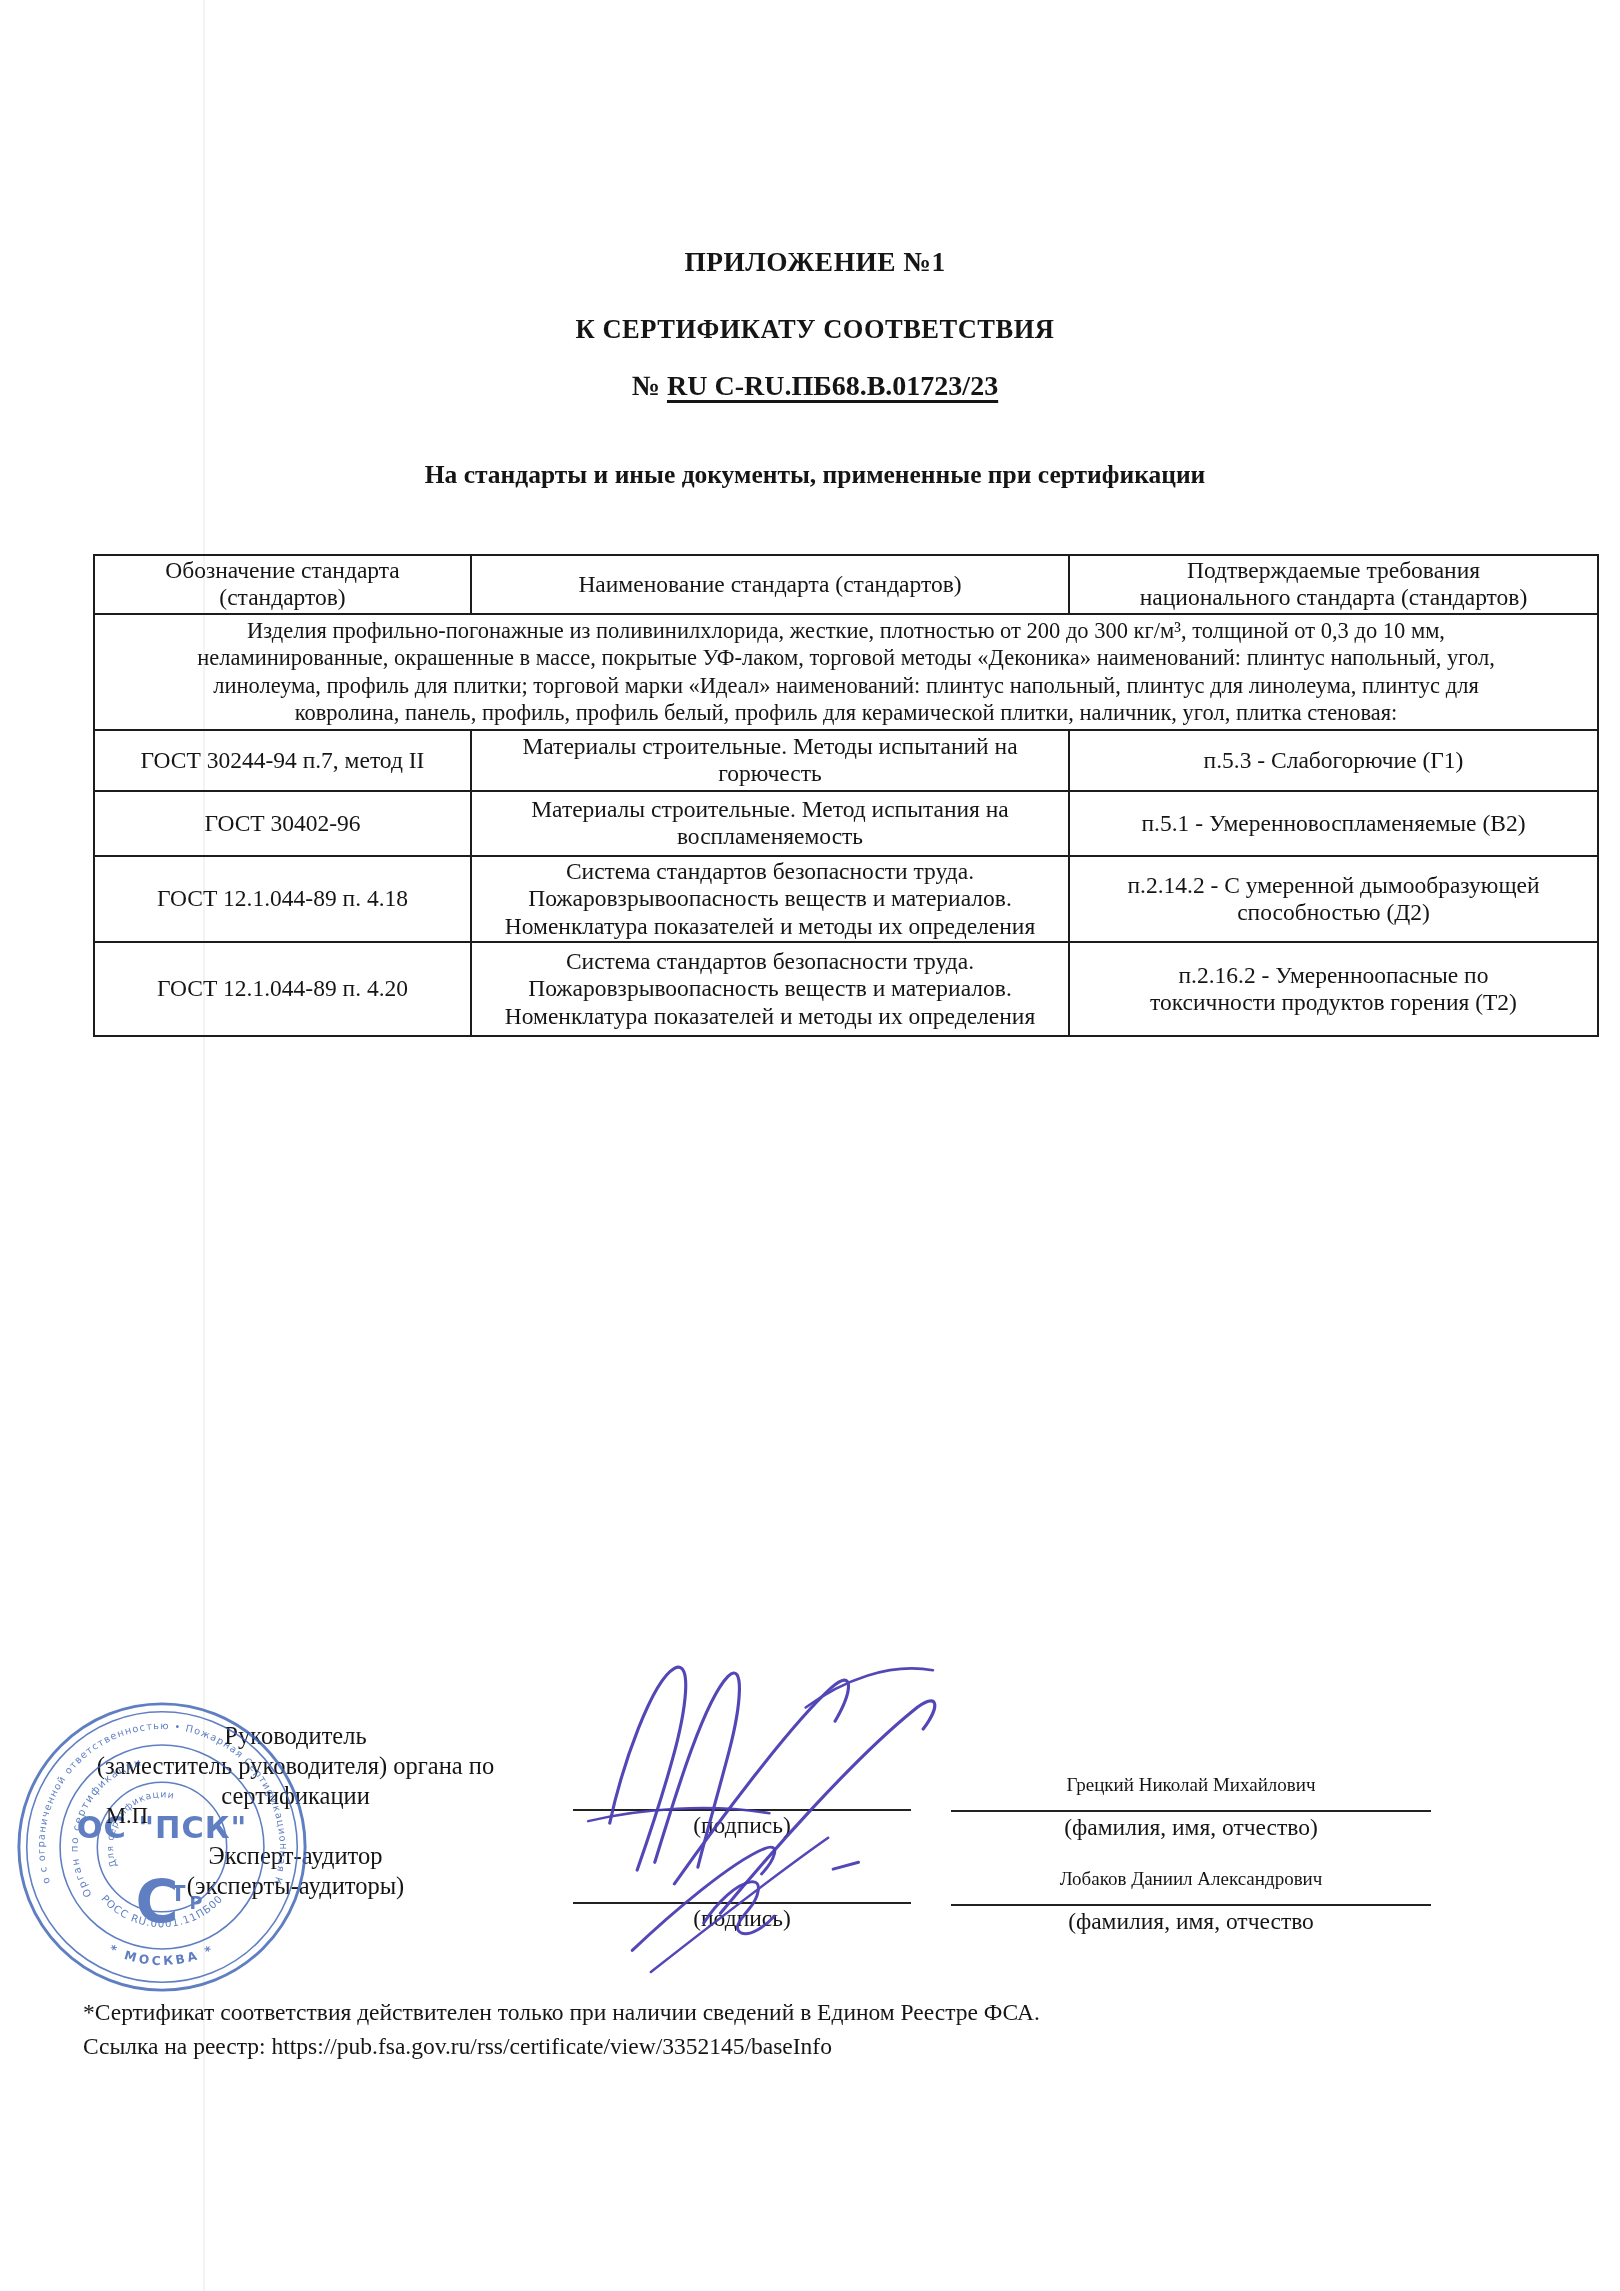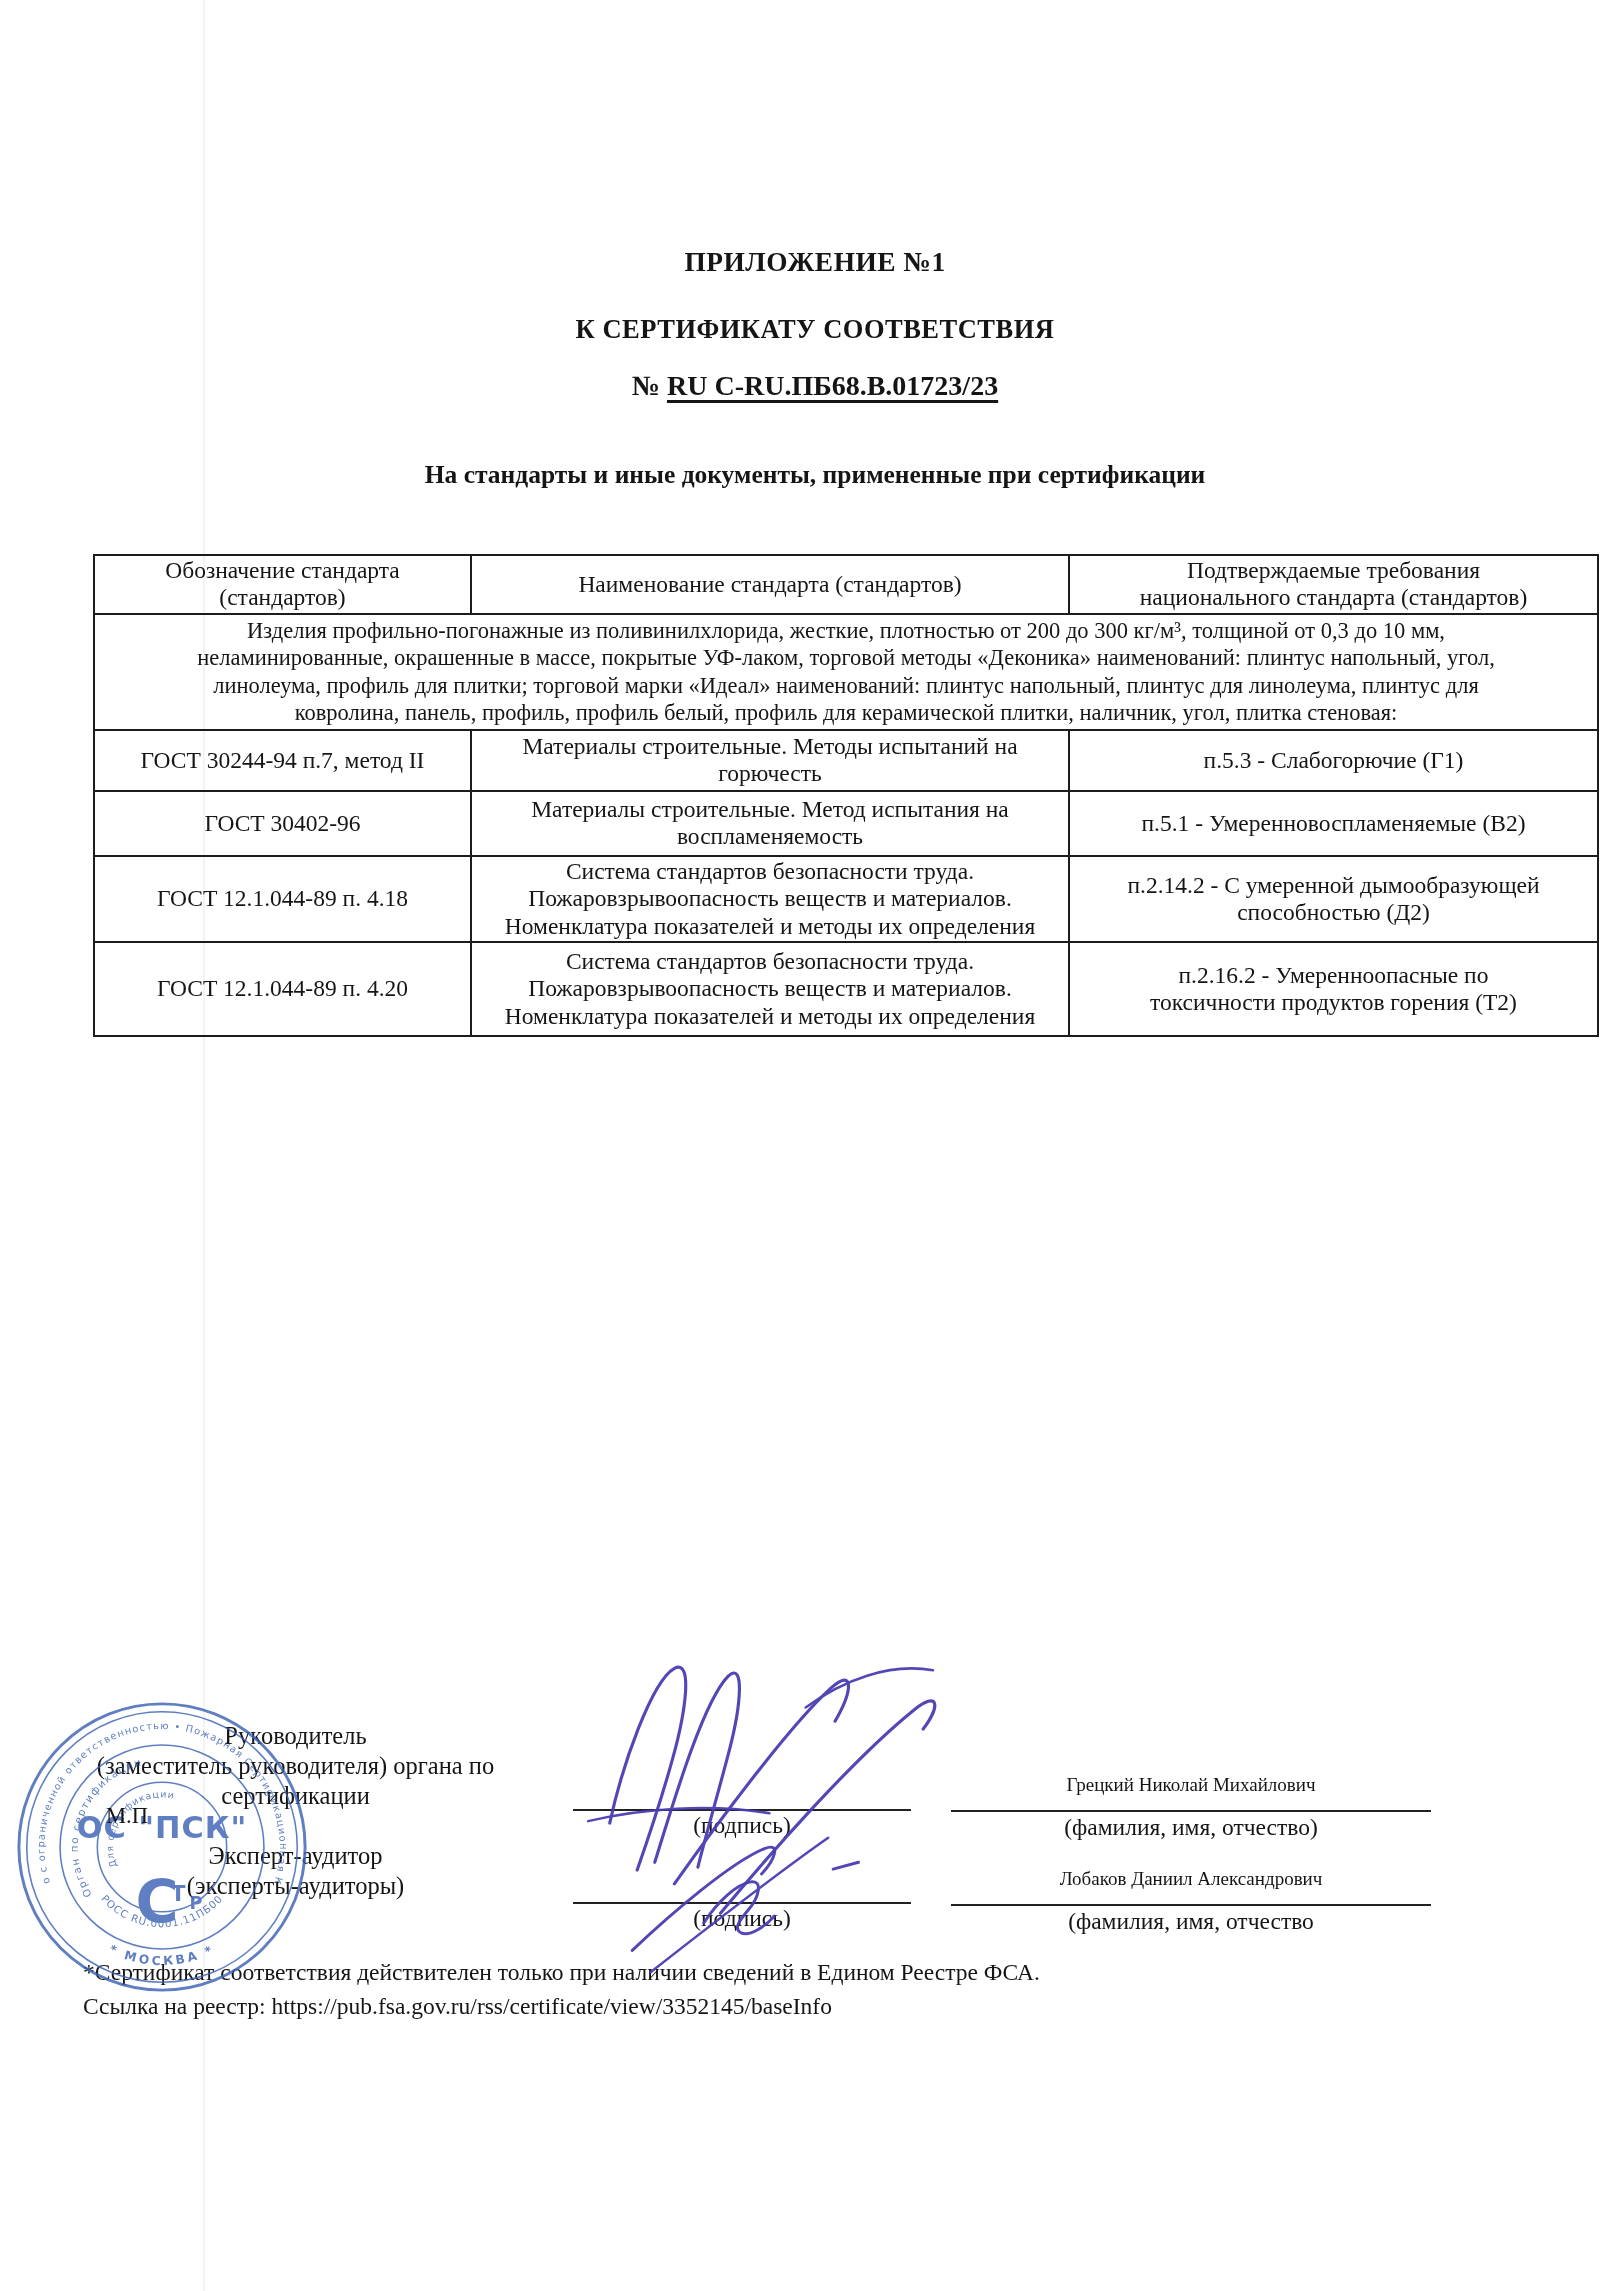--- a/index.html
+++ b/index.html
@@ -88,21 +88,21 @@
   .stamp-svg{
     position:absolute;left:13.7px;top:1699px;width:296px;height:296px;
     color:var(--stamp-blue);opacity:.82;z-index:3;
     font-family:"DejaVu Sans","Liberation Sans",sans-serif;
   }
   .ink-svg{
     position:absolute;left:549px;top:1627px;width:431px;height:353px;
     color:var(--ink-blue);z-index:5;
   }
   .footer{
-    position:absolute;left:83px;top:1955px;font-size:23.5px;line-height:34px;
+    position:absolute;left:83px;top:1995px;font-size:23.5px;line-height:34px;
     z-index:2;
   }
 </style>
 </head>
 <body>
 
 <div class="page">
   <div class="scan-line"></div>
 
   <div class="h t1">ПРИЛОЖЕНИЕ №1</div>

